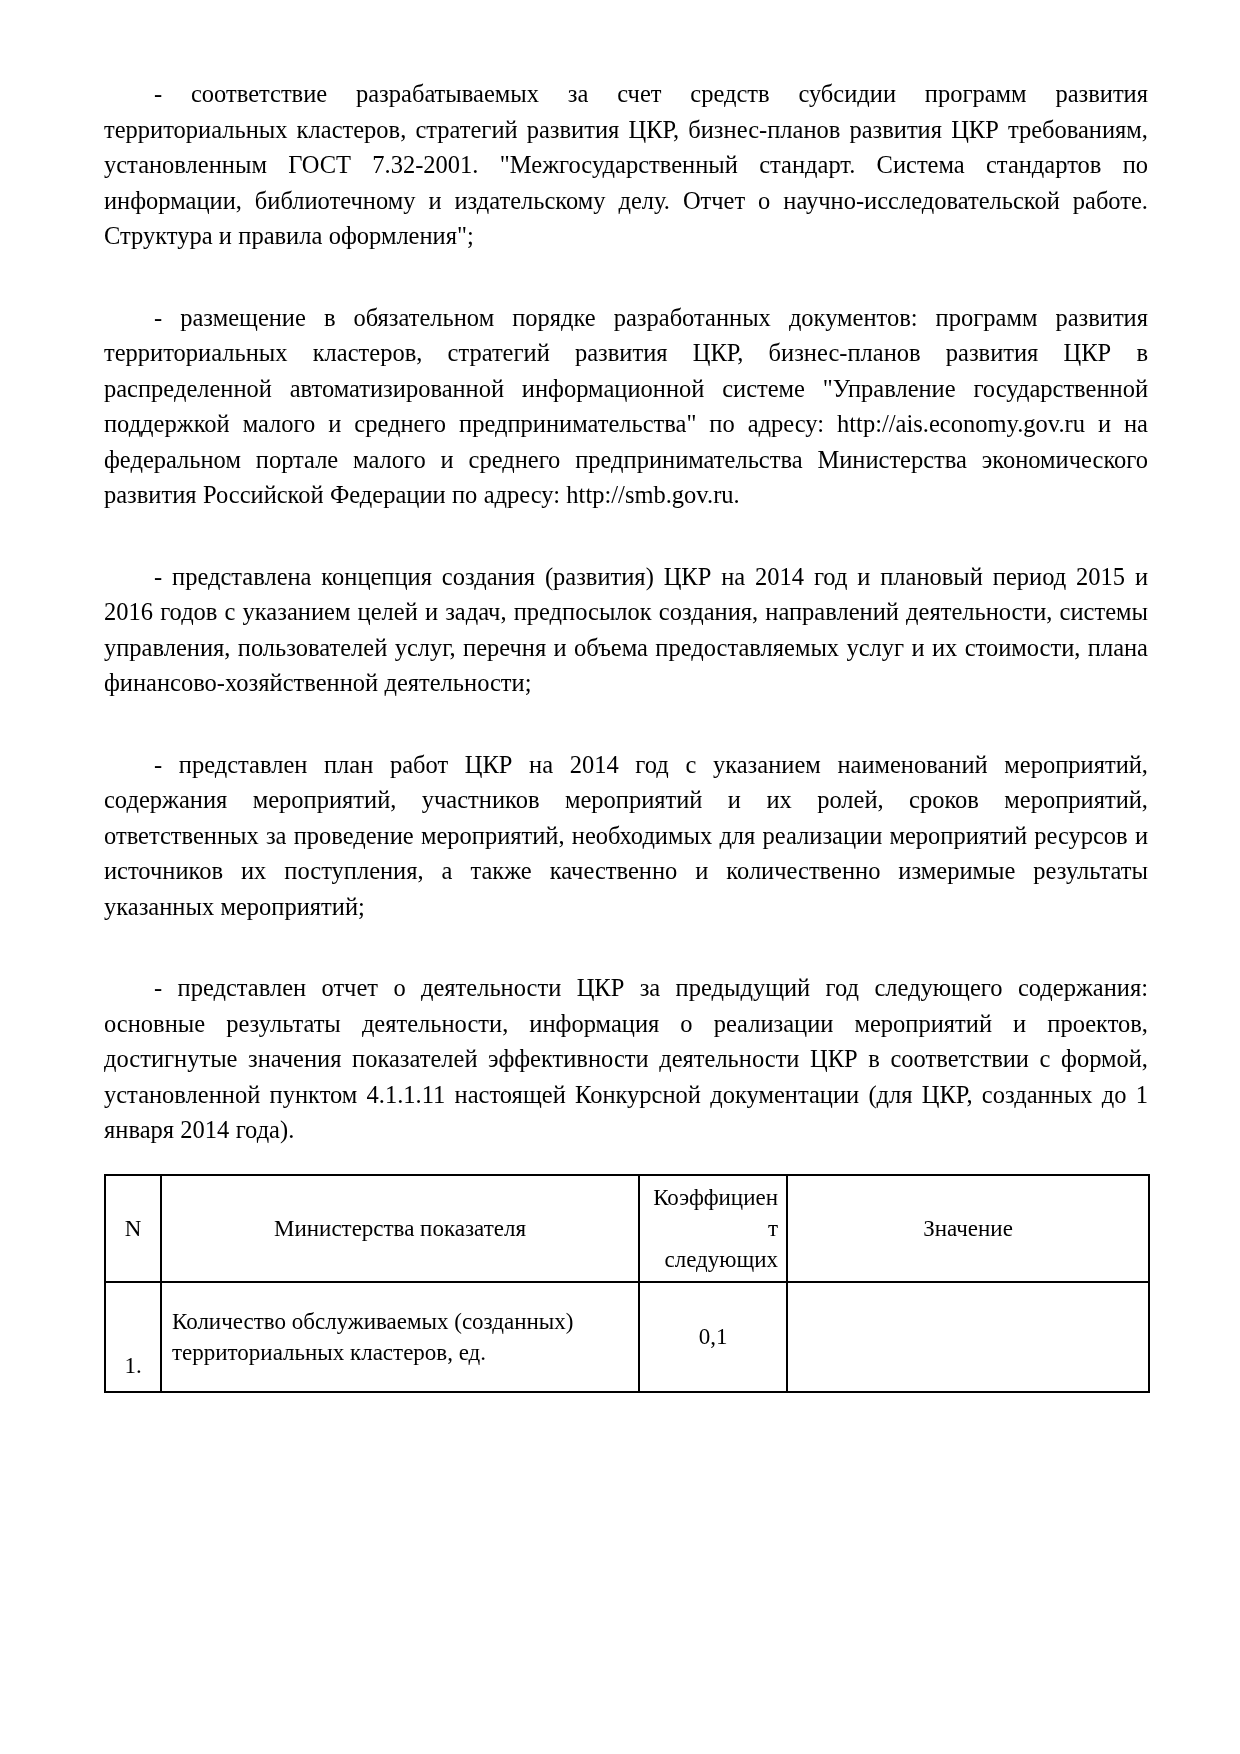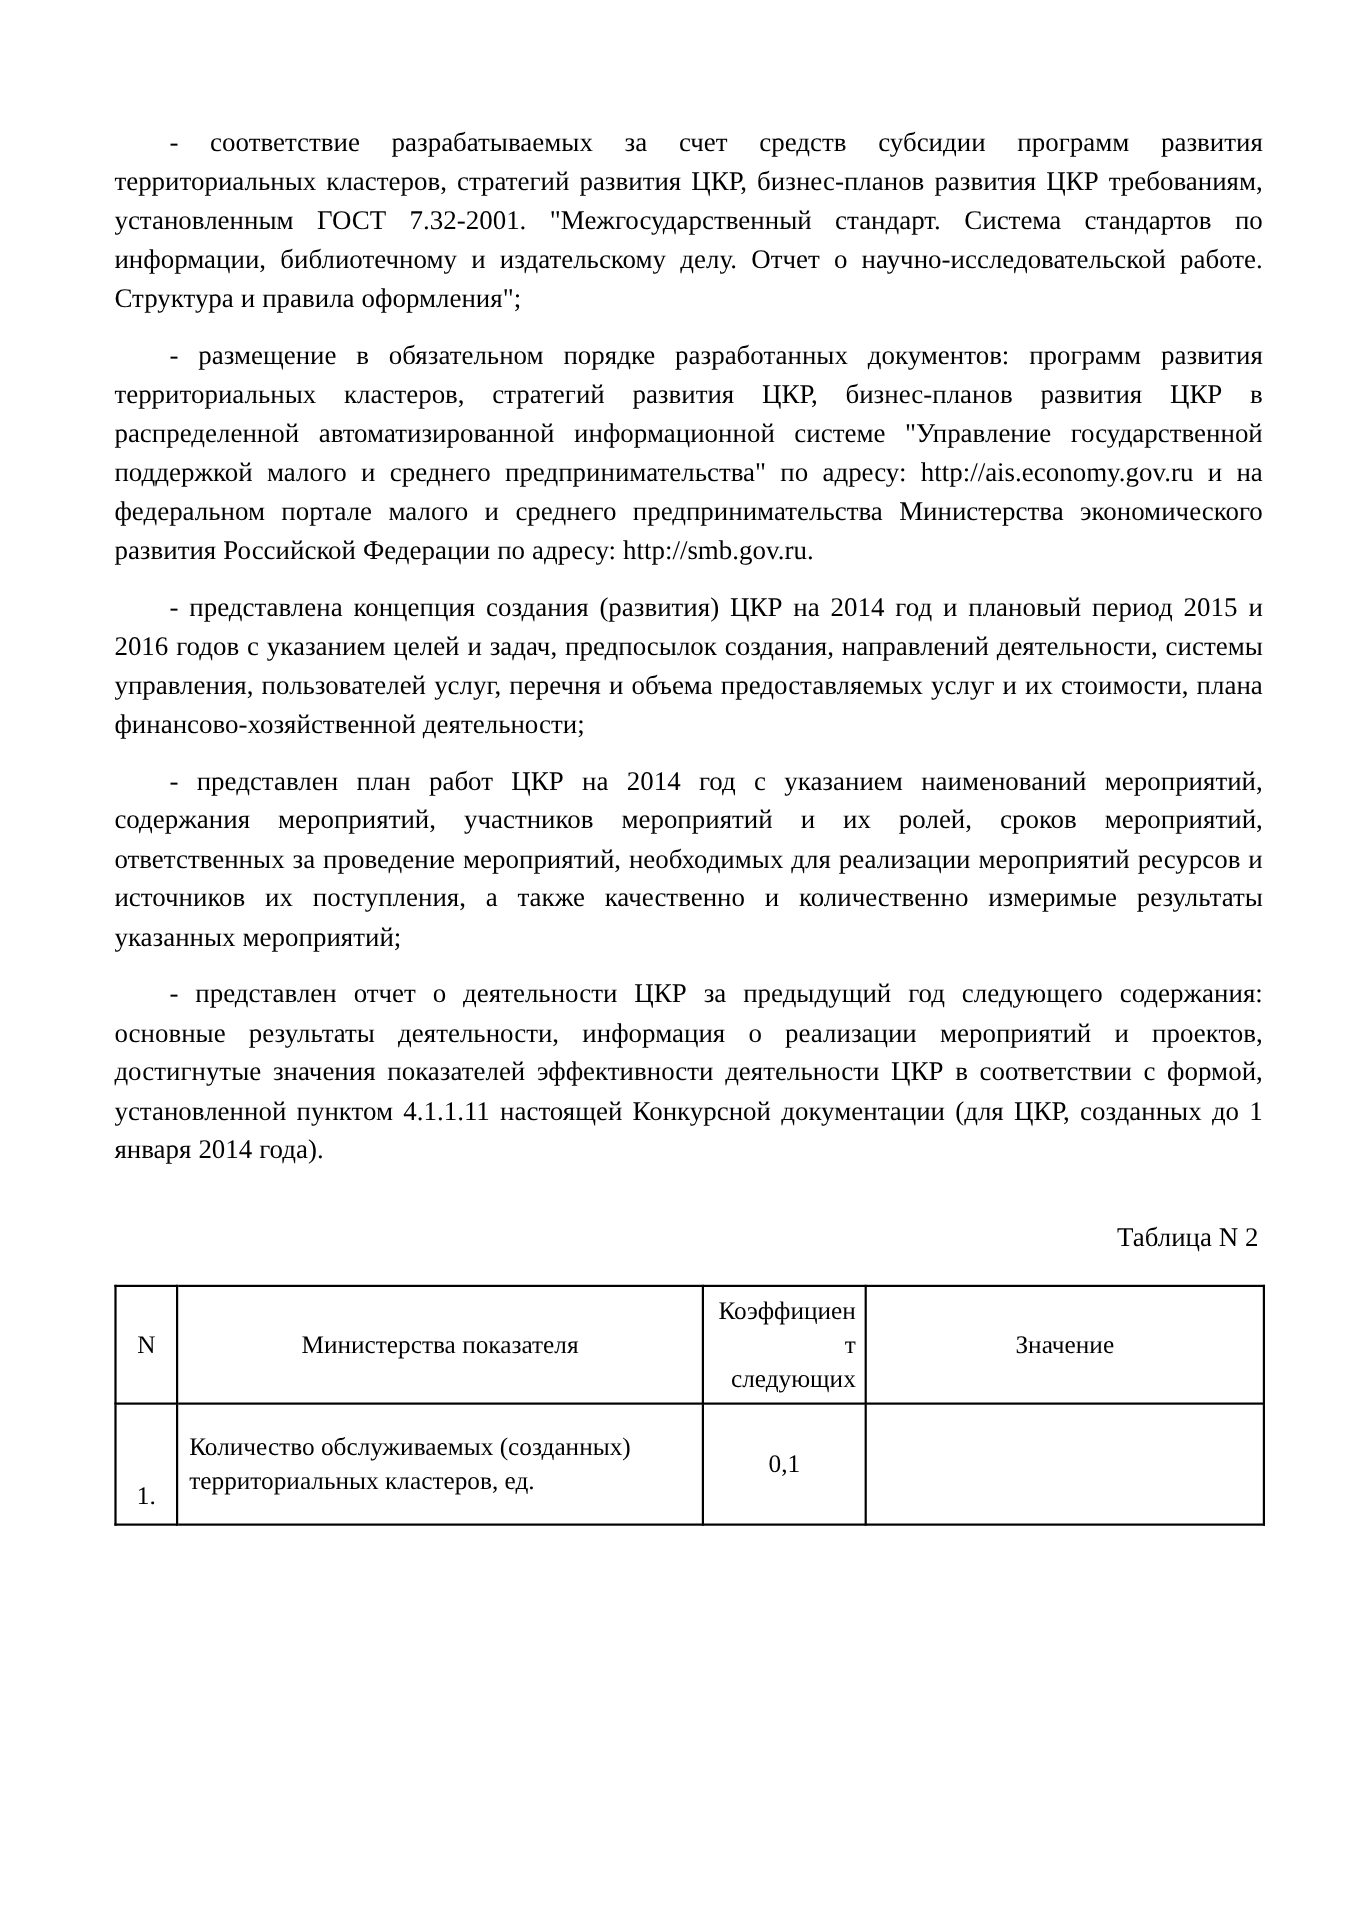--- a/index.html
+++ b/index.html
@@ -15,40 +15,40 @@
     color: #000000;
     position: relative;
     overflow: hidden;
   }
 
   .page {
     position: relative;
     width: 1240px;
     height: 1754px;
     box-sizing: border-box;
-    padding: 112px 92px 0 104px;
+    padding: 76px 92px 0 104px;
   }
 
   .doc-body {
     width: 1044px;
   }
 
   p.para {
     margin: 0 0 0 0;
     text-align: justify;
     text-justify: inter-word;
     font-size: 24.5px;
     line-height: 35.5px;
     text-indent: 50px;
     hyphens: none;
     word-spacing: 0.2px;
   }
 
   p.para.gap {
-    margin-top: 16px;
+    margin-top: 46px;
   }
 
   
 
   .table-caption {
     margin-top: 46px;
     text-align: right;
     font-size: 24.5px;
     line-height: 32px;
     padding-right: 4px;
@@ -126,21 +126,20 @@
 
 
     <p class="para gap">- представлена концепция создания (развития) ЦКР на 2014 год и плановый период 2015 и 2016 годов с указанием целей и задач, предпосылок создания, направлений деятельности, системы управления, пользователей услуг, перечня и объема предоставляемых услуг и их стоимости, плана финансово-хозяйственной деятельности;</p>
 
     <p class="para gap">- представлен план работ ЦКР на 2014 год с указанием наименований мероприятий, содержания мероприятий, участников мероприятий и их ролей, сроков мероприятий, ответственных за проведение мероприятий, необходимых для реализации мероприятий ресурсов и источников их поступления, а также качественно и количественно измеримые результаты указанных мероприятий;</p>
 
 
     <p class="para gap">- представлен отчет о деятельности ЦКР за предыдущий год следующего содержания: основные результаты деятельности, информация о реализации мероприятий и проектов, достигнутые значения показателей эффективности деятельности ЦКР в соответствии с формой, установленной пунктом 4.1.1.11 настоящей Конкурсной документации (для ЦКР, созданных до 1 января 2014 года).</p>
 
 
-    <div class="table-caption">Таблица N 2</div>
 
     <table class="metrics">
       <colgroup>
         <col class="c-num">
         <col class="c-name">
         <col class="c-coef">
         <col class="c-value">
       </colgroup>
       <thead>
         <tr>

